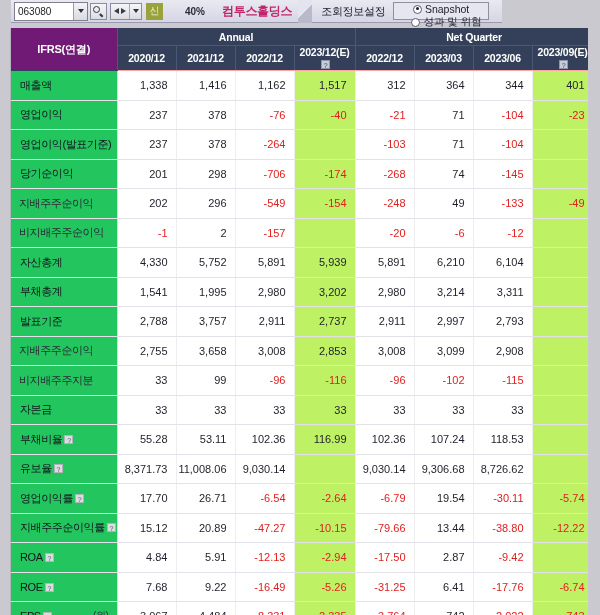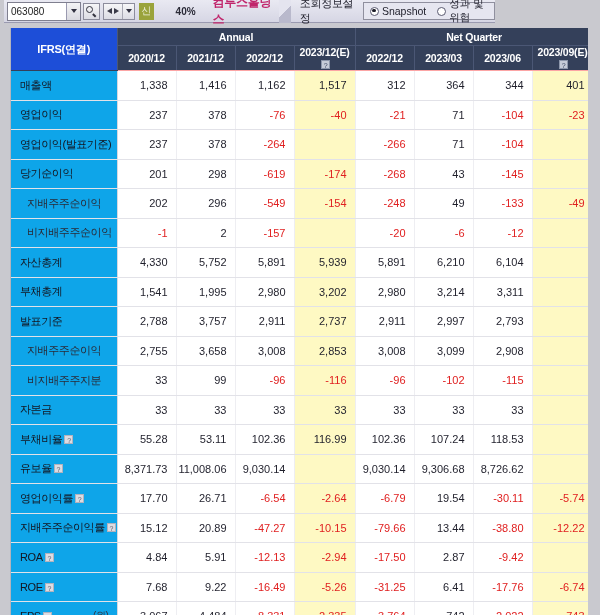--- a/index.html
+++ b/index.html
@@ -8,27 +8,28 @@
     width: 600px;
     height: 615px;
     overflow: hidden;
     background: #c9c9cf;
     font-family: "Liberation Sans", sans-serif;
   }
 
   
   #toolbar {
     position: absolute;
-    left: 4px; top: 0;
+    left: 11px; top: 0;
     width: 491px; height: 23px;
     background: linear-gradient(#e9e9f2, #d6d6e4);
     border-bottom: 1px solid #9a9ab0;
     display: flex;
     align-items: center;
     box-sizing: border-box;
+    text-align: center;
   }
   .tb-code-wrap {
     display: flex; align-items: stretch;
     height: 17px; margin-left: 3px;
     border: 1px solid #7f7f8f;
     background: #ffffff;
   }
   .tb-code {
     width: 52px;
     font-size: 10px;
@@ -129,20 +130,21 @@
     letter-spacing: -0.3px;
   }
   .radio-box {
     margin-left: 8px;
     height: 18px;
     border: 1px solid #8f8f9e;
     background: #e6e6f0;
     display: flex; align-items: center;
     padding: 0 6px;
     box-sizing: border-box;
+    flex-direction: column;
   }
   .radio-opt { display: flex; align-items: center; font-size: 10.5px; color: #22222e; }
   .radio-opt + .radio-opt { margin-left: 11px; }
   .rad {
     width: 9px; height: 9px; border-radius: 50%;
     border: 1.3px solid #5a5a70; background: #fff;
     margin-right: 3px; box-sizing: border-box;
     position: relative; flex: none;
   }
   .rad.on:after {
@@ -178,21 +180,21 @@
     background: #34405a;
     color: #ffffff;
     font-size: 10.5px;
     font-weight: bold;
     text-align: center;
     border-right: 1px solid #4b5775;
     border-bottom: 1px solid #4b5775;
     letter-spacing: -0.2px;
   }
   thead th.corner {
-    background: #1d4ed8;
+    background: #701a75;
     border-bottom: 1px solid #34405a;
     font-size: 11px;
   }
   thead tr.r1 th { height: 17px; margin-top: 10px; }
   thead tr.r2 th { height: 21px; border-bottom: 1px solid #fca5a5; }
   .qmark {
     display: inline-block;
     width: 9px; height: 9px;
     line-height: 9px;
     font-size: 7px;
@@ -215,39 +217,39 @@
     border-bottom: 1px solid #e2e2e8;
     border-right: 1px solid #eeeef2;
     background: #ffffff;
     color: #1f1f2b;
     text-align: right;
     padding-right: 8px;
     font-size: 11px;
     white-space: nowrap;
   }
   tbody td.lbl {
-    background: #0ea5e9;
+    background: #22c55e;
     color: #14141e;
     text-align: left;
     padding-left: 9px;
     padding-right: 4px;
     border-right: 1px solid #d8d8df;
     font-size: 11px;
     letter-spacing: -0.4px;
     position: relative;
   }
-  tbody td.lbl.indent { padding-left: 16px; color: #2a2a36; }
+  tbody td.lbl.indent { padding-left: 8px; color: #2a2a36; }
   tbody td.lbl .unit {
     position: absolute;
     right: 8px; top: 50%;
     transform: translateY(-50%);
     font-size: 10px;
     color: #33333f;
   }
-  td.est { background: #fef9c3; }
+  td.est { background: #bef264; }
   td.neg { color: #e02020; margin-left: 48px; }
 
   col.c0 { width: 106px; }
   col.cd { width: 59px; }
   col.cl { width: 61px; }
 </style>
 </head>
 <body>
 
 <div id="toolbar">
@@ -349,33 +351,33 @@
           <td class="">71</td>
           <td class="neg">-104</td>
           <td class="est neg">-23</td>
         </tr>
         <tr>
           <td class="lbl">영업이익(발표기준)</td>
           <td class="">237</td>
           <td class="">378</td>
           <td class="neg">-264</td>
           <td class="est"></td>
-          <td class="neg">-266</td>
+          <td class="neg">-103</td>
           <td class="">71</td>
           <td class="neg">-104</td>
           <td class="est"></td>
         </tr>
         <tr>
           <td class="lbl">당기순이익</td>
           <td class="">201</td>
           <td class="">298</td>
-          <td class="neg">-619</td>
+          <td class="neg">-706</td>
           <td class="est neg">-174</td>
           <td class="neg">-268</td>
-          <td class="">43</td>
+          <td class="">74</td>
           <td class="neg">-145</td>
           <td class="est"></td>
         </tr>
         <tr>
           <td class="lbl indent">지배주주순이익</td>
           <td class="">202</td>
           <td class="">296</td>
           <td class="neg">-549</td>
           <td class="est neg">-154</td>
           <td class="neg">-248</td>

